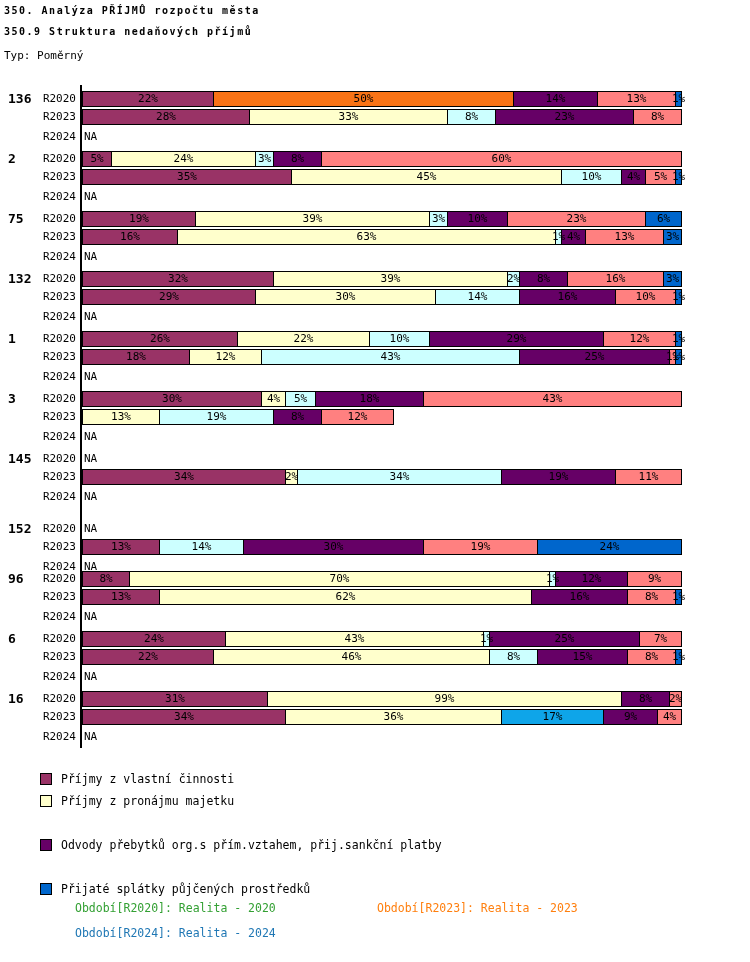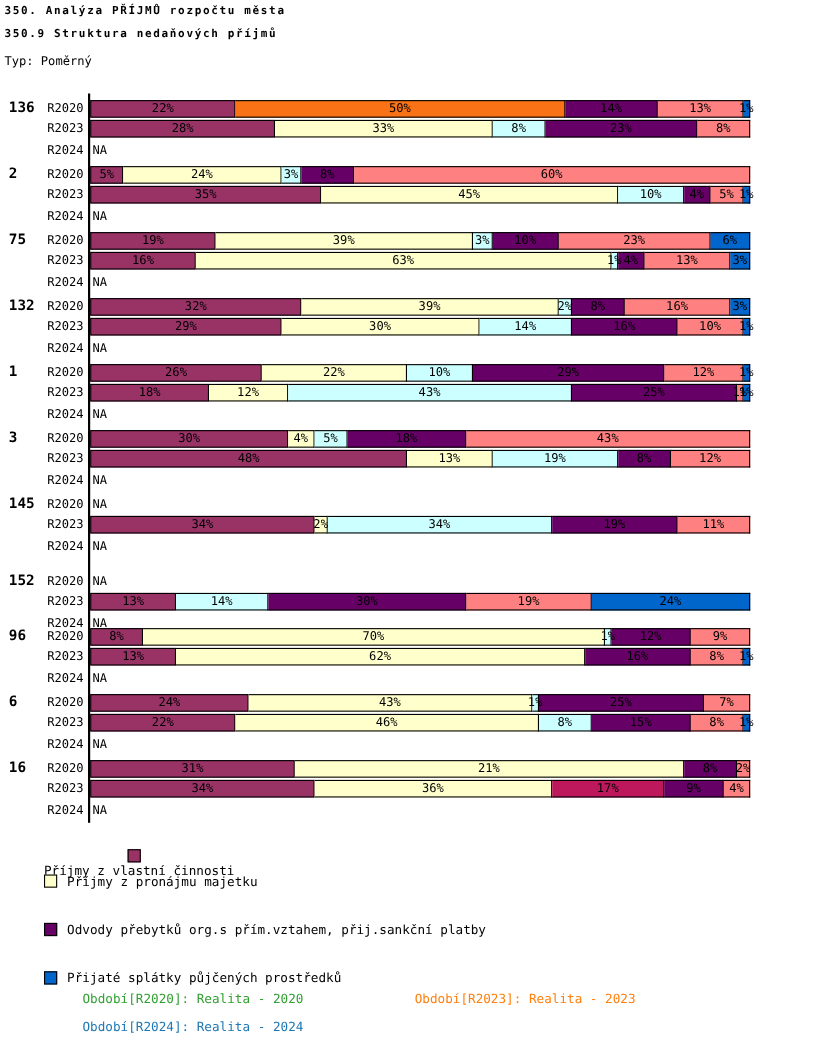--- a/index.html
+++ b/index.html
@@ -281,23 +281,20 @@
           </div>
           <div class="seg" style="width: 108px; background: rgb(102, 0, 102);">
             <span class="pct">18%</span>
           </div>
           <div class="seg" style="width: 258px; background: rgb(255, 128, 128);">
             <span class="pct">43%</span>
           </div>
         </div>
         <div class="rowlabel" style="top: 21px;">R2023</div>
         <div class="bar" style="top: 21px;">
-          <div class="seg" style="width: 288px; background: rgb(153, 51, 102);">
-            <span class="pct">48%</span>
-          </div>
           <div class="seg" style="width: 78px; background: rgb(255, 255, 204);">
             <span class="pct">13%</span>
           </div>
           <div class="seg" style="width: 114px; background: rgb(204, 255, 255);">
             <span class="pct">19%</span>
           </div>
           <div class="seg" style="width: 48px; background: rgb(102, 0, 102);">
             <span class="pct">8%</span>
           </div>
           <div class="seg" style="width: 72px; background: rgb(255, 128, 128);">
@@ -443,55 +440,55 @@
         <div class="na" style="top: 41px;">NA</div>
       </div>
       <div class="group" style="top: 603px;">
         <div class="gid">16</div>
         <div class="rowlabel" style="top: 3px;">R2020</div>
         <div class="bar" style="top: 3px;">
           <div class="seg" style="width: 186px; background: rgb(153, 51, 102);">
             <span class="pct">31%</span>
           </div>
           <div class="seg" style="width: 354px; background: rgb(255, 255, 204);">
-            <span class="pct">21%</span>
+            <span class="pct">99%</span>
           </div>
           <div class="seg" style="width: 48px; background: rgb(102, 0, 102);">
             <span class="pct">8%</span>
           </div>
           <div class="seg" style="width: 12px; background: rgb(255, 128, 128);">
             <span class="pct">2%</span>
           </div>
         </div>
         <div class="rowlabel" style="top: 21px;">R2023</div>
         <div class="bar" style="top: 21px;">
           <div class="seg" style="width: 204px; background: rgb(153, 51, 102);">
             <span class="pct">34%</span>
           </div>
           <div class="seg" style="width: 216px; background: rgb(255, 255, 204);">
             <span class="pct">36%</span>
           </div>
-          <div class="seg" style="width: 102px; background: #be185d;">
+          <div class="seg" style="width: 102px; background: #0ea5e9;">
             <span class="pct">17%</span>
           </div>
           <div class="seg" style="width: 54px; background: rgb(102, 0, 102);">
             <span class="pct">9%</span>
           </div>
           <div class="seg" style="width: 24px; background: rgb(255, 128, 128);">
             <span class="pct">4%</span>
           </div>
         </div>
         <div class="rowlabel" style="top: 41px;">R2024</div>
         <div class="na" style="top: 41px;">NA</div>
       </div>
     </div>
 
   <div class="legend">
 
-  <div class="legend-item" style="top: 0px; flex-direction: column;">
+  <div class="legend-item" style="top: 0px;">
         <div class="swatch" style="background: rgb(153, 51, 102);"></div>
         <span class="legend-label">Příjmy z vlastní činnosti</span>
       </div>
       <div class="legend-item" style="top: 22px;">
         <div class="swatch" style="background: rgb(255, 255, 204);"></div>
         <span class="legend-label">Příjmy z pronájmu majetku</span>
       </div>
       <div class="legend-item" style="top: 66px;">
         <div class="swatch" style="background: rgb(102, 0, 102);"></div>
         <span class="legend-label">Odvody přebytků org.s přím.vztahem, přij.sankční platby</span>

